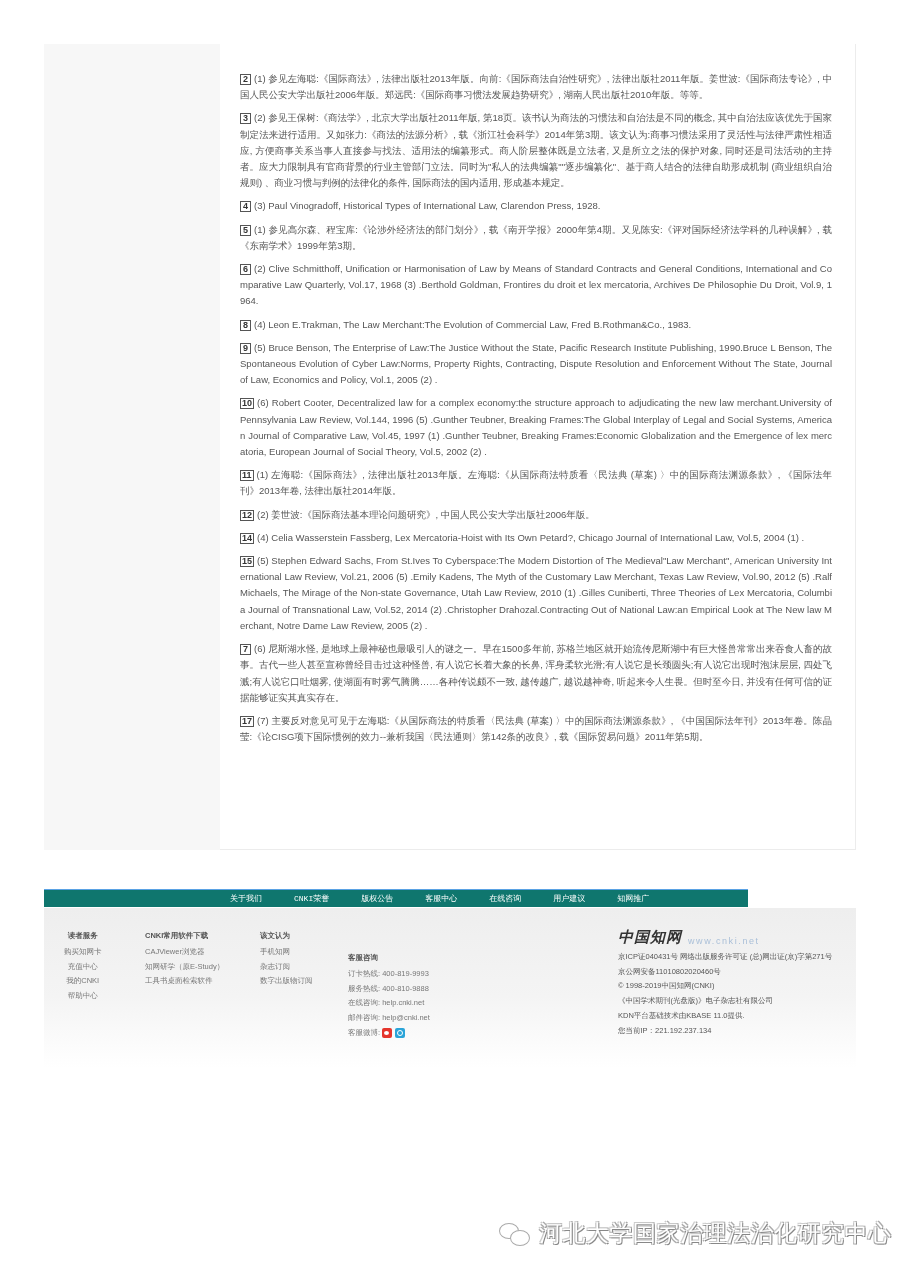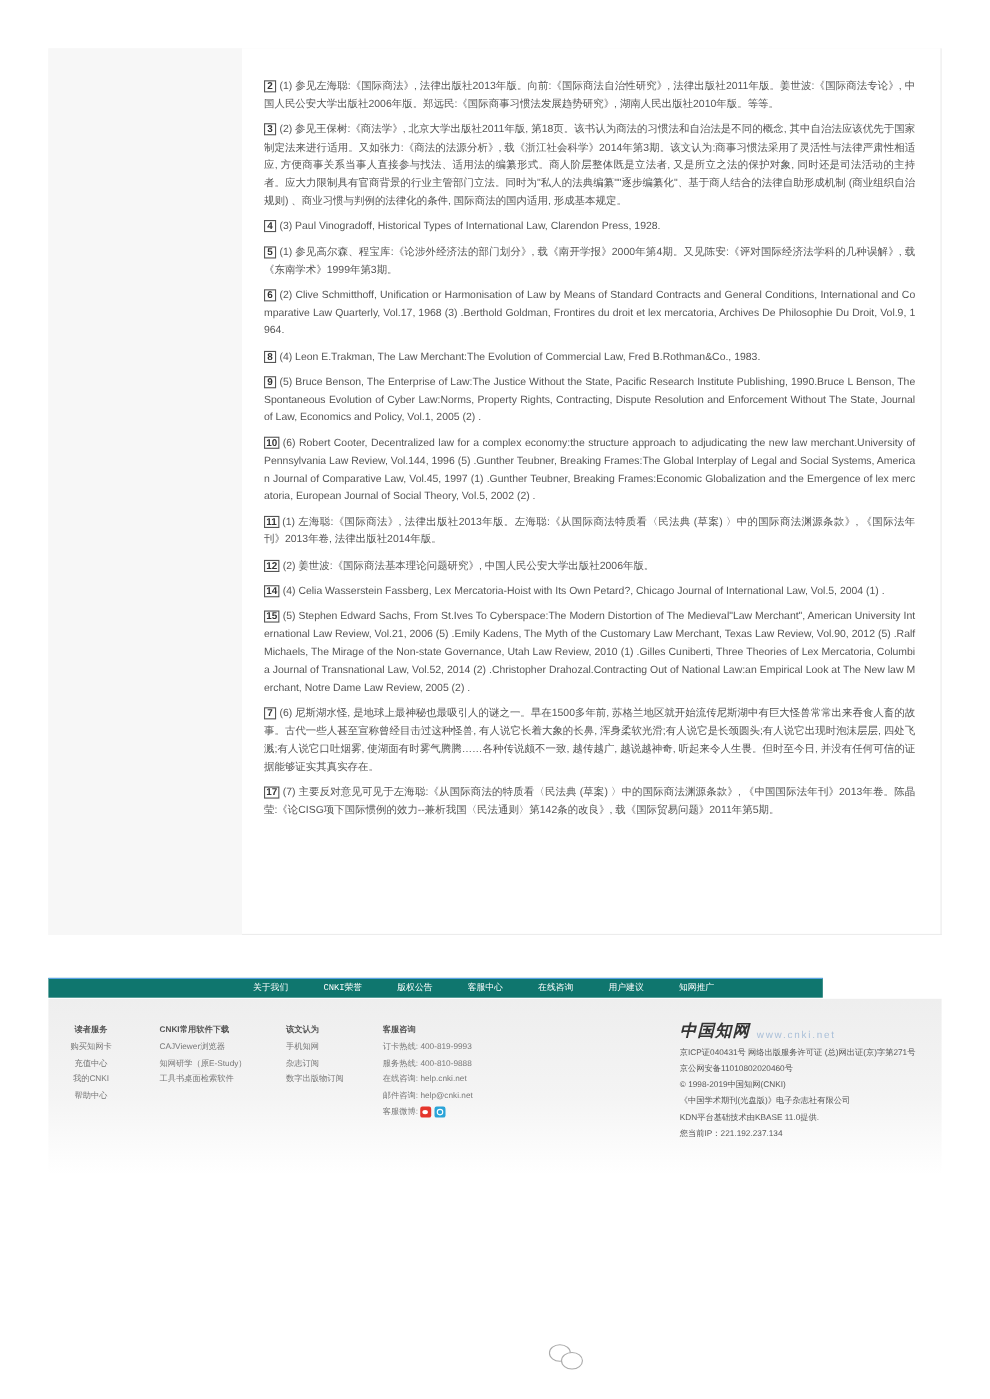--- a/index.html
+++ b/index.html
@@ -23,21 +23,21 @@
                 background: #0f766e; border-top: 1px solid #5aa2e4; font-family: Liberation Mono, monospace; }
   .footer-nav ul { list-style: none; margin: 0; padding: 0; position: absolute; left: 186px; top: 0;
                    display: flex; }
   .footer-nav li { color: #ffffff; font-size: 8px; line-height: 17px; margin-right: 32px; cursor: pointer; }
 
   .footer-body { position: absolute; left: 44px; top: 908px; width: 812px; height: 160px;
                  background: linear-gradient(#eeeeee 0%, #f4f4f4 55%, #ffffff 100%); }
   .footer-col { position: absolute; top: 22px; }
   .footer-col h4 { margin: 0 0 4px 0; font-size: 7.5px; color: #555; font-weight: bold; line-height: 11px; }
   .footer-col .lnk { font-size: 7.5px; color: #777; line-height: 14.7px; white-space: nowrap; }
-  .col1 { left: 20px; text-align: center; } .col2 { left: 101px; } .col3 { left: 216px; } .col4 { left: 304px; }
+  .col1 { left: 20px; text-align: center; } .col2 { left: 101px; } .col3 { left: 216px; } .col4 { left: 304px; margin-top: 22px; }
   .icons-row { display: inline-flex; gap: 3px; vertical-align: middle; }
   .ico { display: inline-block; width: 10px; height: 10px; border-radius: 2px; vertical-align: middle; }
   .ico-weibo { background: #e5352c; position: relative; }
   .ico-weibo::after { content: ""; position: absolute; left: 2px; top: 3px; width: 5px; height: 4px;
                       border-radius: 50%; background: #fff; }
   .ico-qq { background: #2ba4d8; position: relative; }
   .ico-qq::after { content: ""; position: absolute; left: 2px; top: 2px; width: 4px; height: 4px;
                    border: 1px solid #fff; border-radius: 50%; }
 
   .footer-right { position: absolute; left: 574px; top: 20px; }
@@ -139,13 +139,14 @@
     <div class="info">KDN平台基础技术由KBASE 11.0提供.</div>
     <div class="info">您当前IP：221.192.237.134</div>
   </div>
 </div>
 
 <div class="watermark">
   <div class="wm-icon">
     <div class="wm-bubble1"></div>
     <div class="wm-bubble2"></div>
   </div>
+  <span class="wm-text">河北大学国家治理法治化研究中心</span>
 </div>
 
 </body></html>

